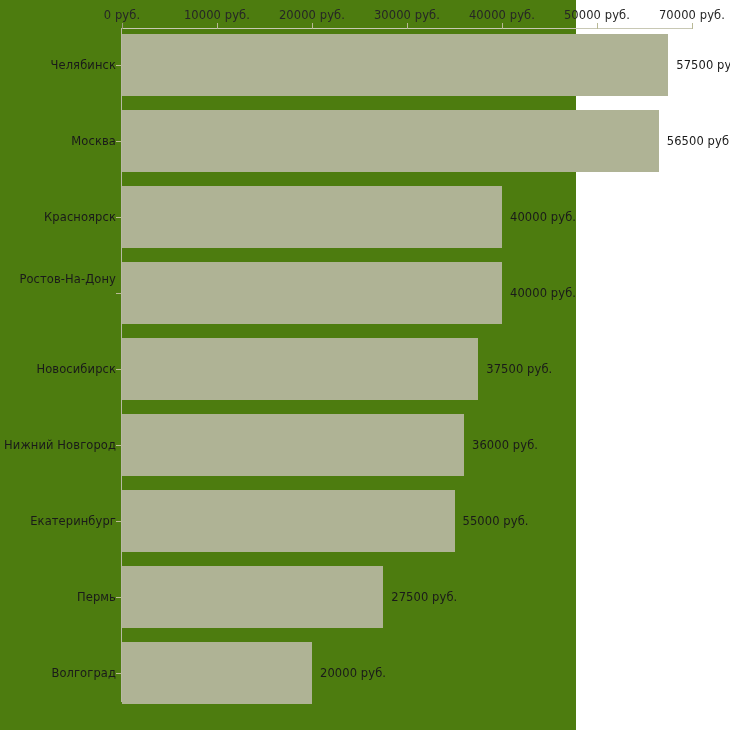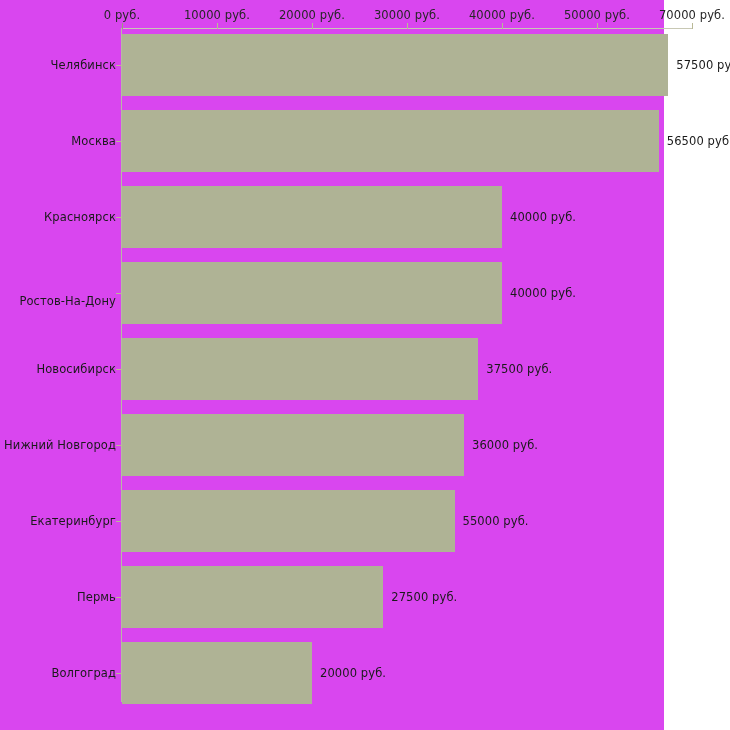--- a/index.html
+++ b/index.html
@@ -9,23 +9,23 @@
   }
   body {
     width: 730px;
     height: 730px;
     font-family: "DejaVu Sans", sans-serif;
     overflow: hidden;
   }
 
   #chart-root {
     position: relative;
-    width: 664px;
+    width: 576px;
     height: 730px;
-    background: #d946ef;
+    background: #4d7c0f;
   }
 
   
   
   .plot-area {
     position: absolute;
     left: 0;
     top: 0;
     width: 730px;
     height: 730px;
@@ -143,21 +143,21 @@
         <div class="tick-left-mark" style="top: 369px;"></div>
         <div class="tick-left-mark" style="top: 445px;"></div>
         <div class="tick-left-mark" style="top: 521px;"></div>
         <div class="tick-left-mark" style="top: 597px;"></div>
         <div class="tick-left-mark" style="top: 673px;"></div>
       </div>
     <div id="cat-labels">
         <div class="cat-label" style="top: 65px;">Челябинск</div>
         <div class="cat-label" style="top: 141px;">Москва</div>
         <div class="cat-label" style="top: 217px;">Красноярск</div>
-        <div class="cat-label" style="top: 301px;">Ростов-На-Дону</div>
+        <div class="cat-label" style="top: 279px;">Ростов-На-Дону</div>
         <div class="cat-label" style="top: 369px;">Новосибирск</div>
         <div class="cat-label" style="top: 445px;">Нижний Новгород</div>
         <div class="cat-label" style="top: 521px;">Екатеринбург</div>
         <div class="cat-label" style="top: 597px; margin-left: 12px;">Пермь</div>
         <div class="cat-label" style="top: 673px;">Волгоград</div>
       </div>
 
     <div id="bars">
         <div class="bar" title="Челябинск 57500 ру" style="top: 34px; width: 546.25px; background: rgb(175, 179, 149);"></div>
         <div class="bar" title="Москва 56500 руб" style="top: 110px; width: 536.75px; background: rgb(175, 179, 149);"></div>

